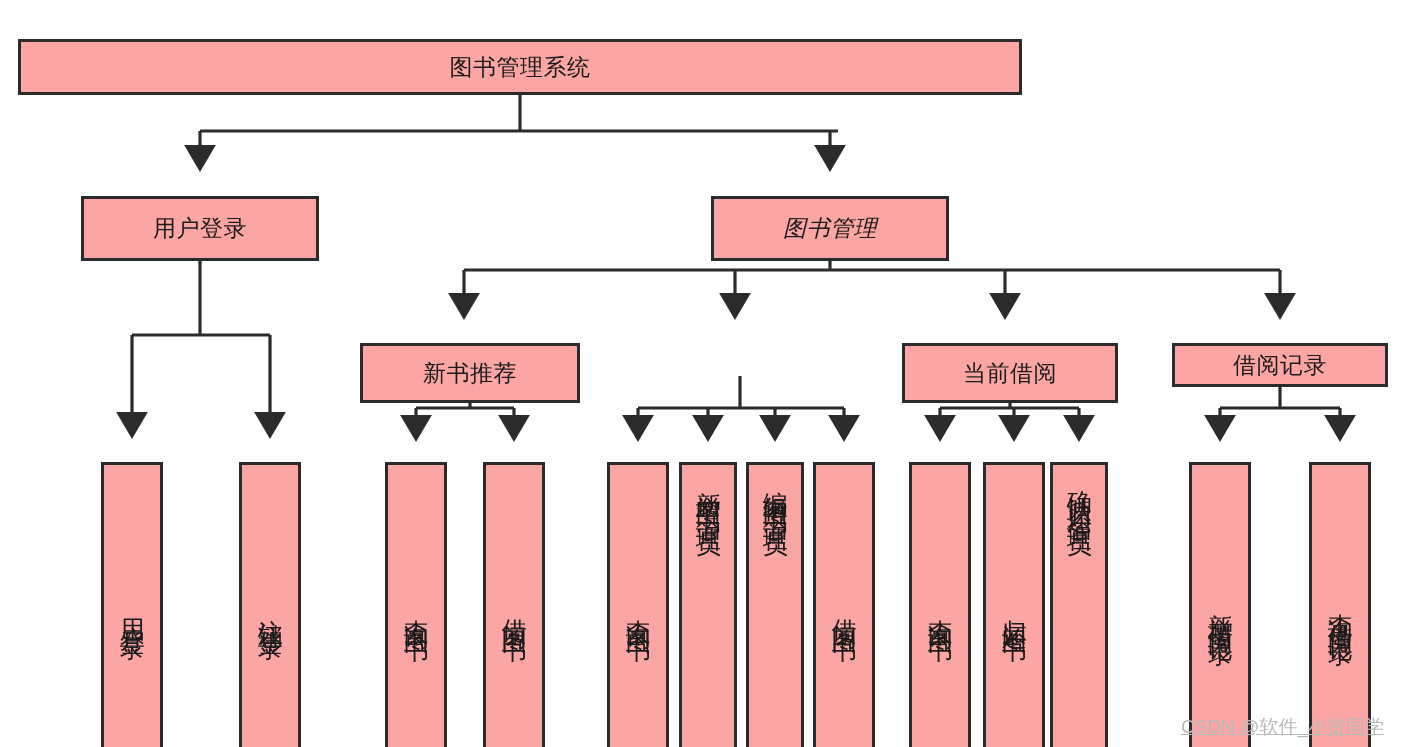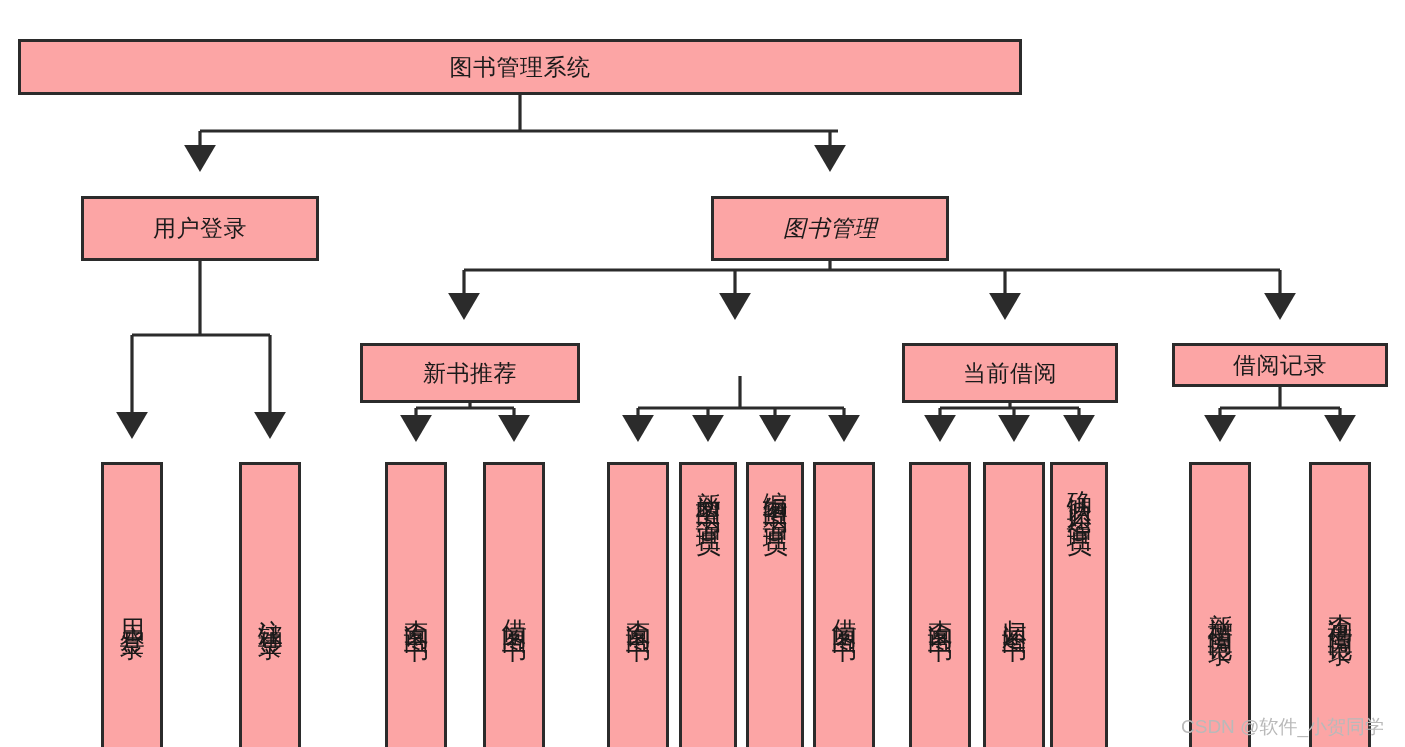--- a/index.html
+++ b/index.html
@@ -186,15 +186,15 @@
     <span class="node-label">确认归还（管理员）</span>
   </div>
 
   <div class="node-box node-v centered" style="left:1189px; top:435px; width:62px; height:298px;">
     <span class="node-label">新增借阅记录</span>
   </div>
   <div class="node-box node-v centered" style="left:1309px; top:435px; width:62px; height:298px;">
     <span class="node-label">查询借阅记录</span>
   </div>
 
-  <div class="watermark" style="left:1181px; top:714px;">CSDN @软件_小贺同学</div>
+  <div class="watermark" style="left:1181px; top:714px;text-decoration:underline;">CSDN @软件_小贺同学</div>
 
 </div>
 
 </body></html>

